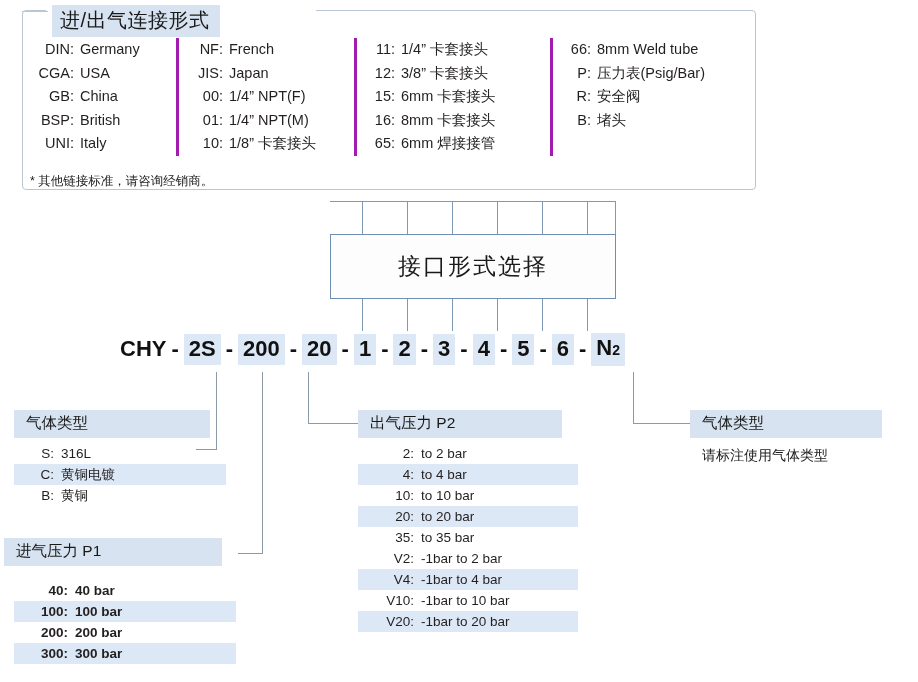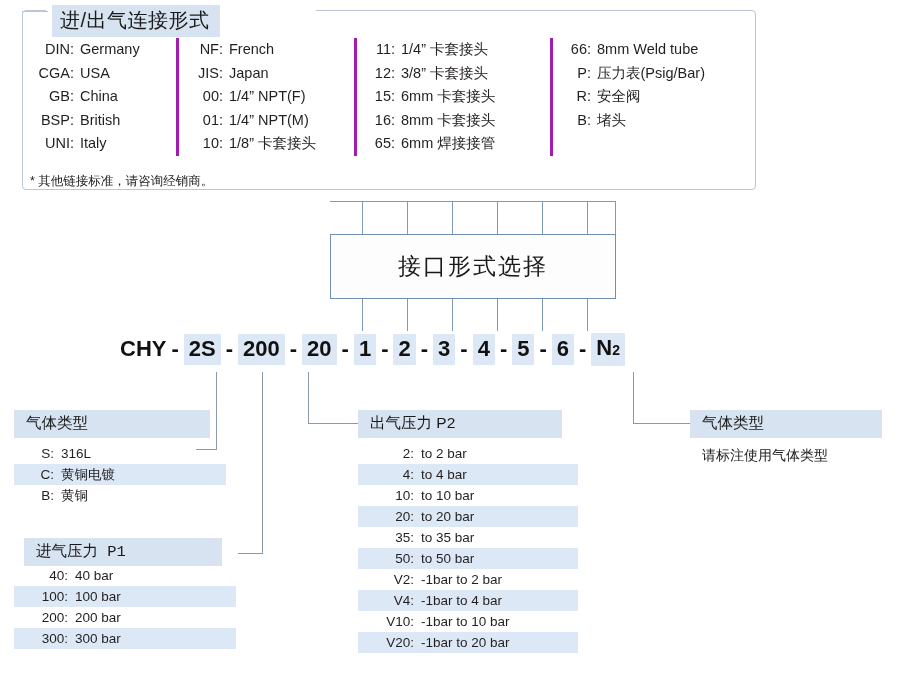--- a/index.html
+++ b/index.html
@@ -147,22 +147,22 @@
     box-sizing:border-box;
   }
   .sec-row.alt{background:#dce8f5;}
   .sec-k{text-align:right;padding-right:7px;flex:0 0 auto;}
   .sec-v{flex:1 1 auto;}
 
   #mat-title{left:14px;top:410px;width:196px;}
   #mat-list{left:14px;top:443px;width:212px;}
   #mat-list .sec-k{width:40px;}
 
-  #p1-title{left:24px;top:538px;width:198px;font-family:Liberation Mono, monospace;}
-  #p1-list{left:14px;top:565px;width:222px;}
+  #p1-title{left:4px;top:538px;width:218px;}
+  #p1-list{left:14px;top:580px;width:222px;font-weight:bold;}
   #p1-list .sec-k{width:54px;}
 
   #p2-title{left:358px;top:410px;width:204px;}
   #p2-list{left:358px;top:443px;width:220px;}
   #p2-list .sec-k{width:56px;}
 
   #gas-title{left:690px;top:410px;width:192px;}
   #gas-note{
     position:absolute;left:690px;top:447px;
     font-size:14px;color:#1a1a1a;white-space:nowrap;
@@ -374,24 +374,20 @@
     <span class="sec-v">to 10 bar</span>
   </div>
   <div class="sec-row alt">
     <span class="sec-k">20:</span>
     <span class="sec-v">to 20 bar</span>
   </div>
   <div class="sec-row">
     <span class="sec-k">35:</span>
     <span class="sec-v">to 35 bar</span>
   </div>
-  <div class="sec-row alt">
-    <span class="sec-k">50:</span>
-    <span class="sec-v">to 50 bar</span>
-  </div>
   <div class="sec-row">
     <span class="sec-k">V2:</span>
     <span class="sec-v">-1bar to 2 bar</span>
   </div>
   <div class="sec-row alt">
     <span class="sec-k">V4:</span>
     <span class="sec-v">-1bar to 4 bar</span>
   </div>
   <div class="sec-row">
     <span class="sec-k">V10:</span>

